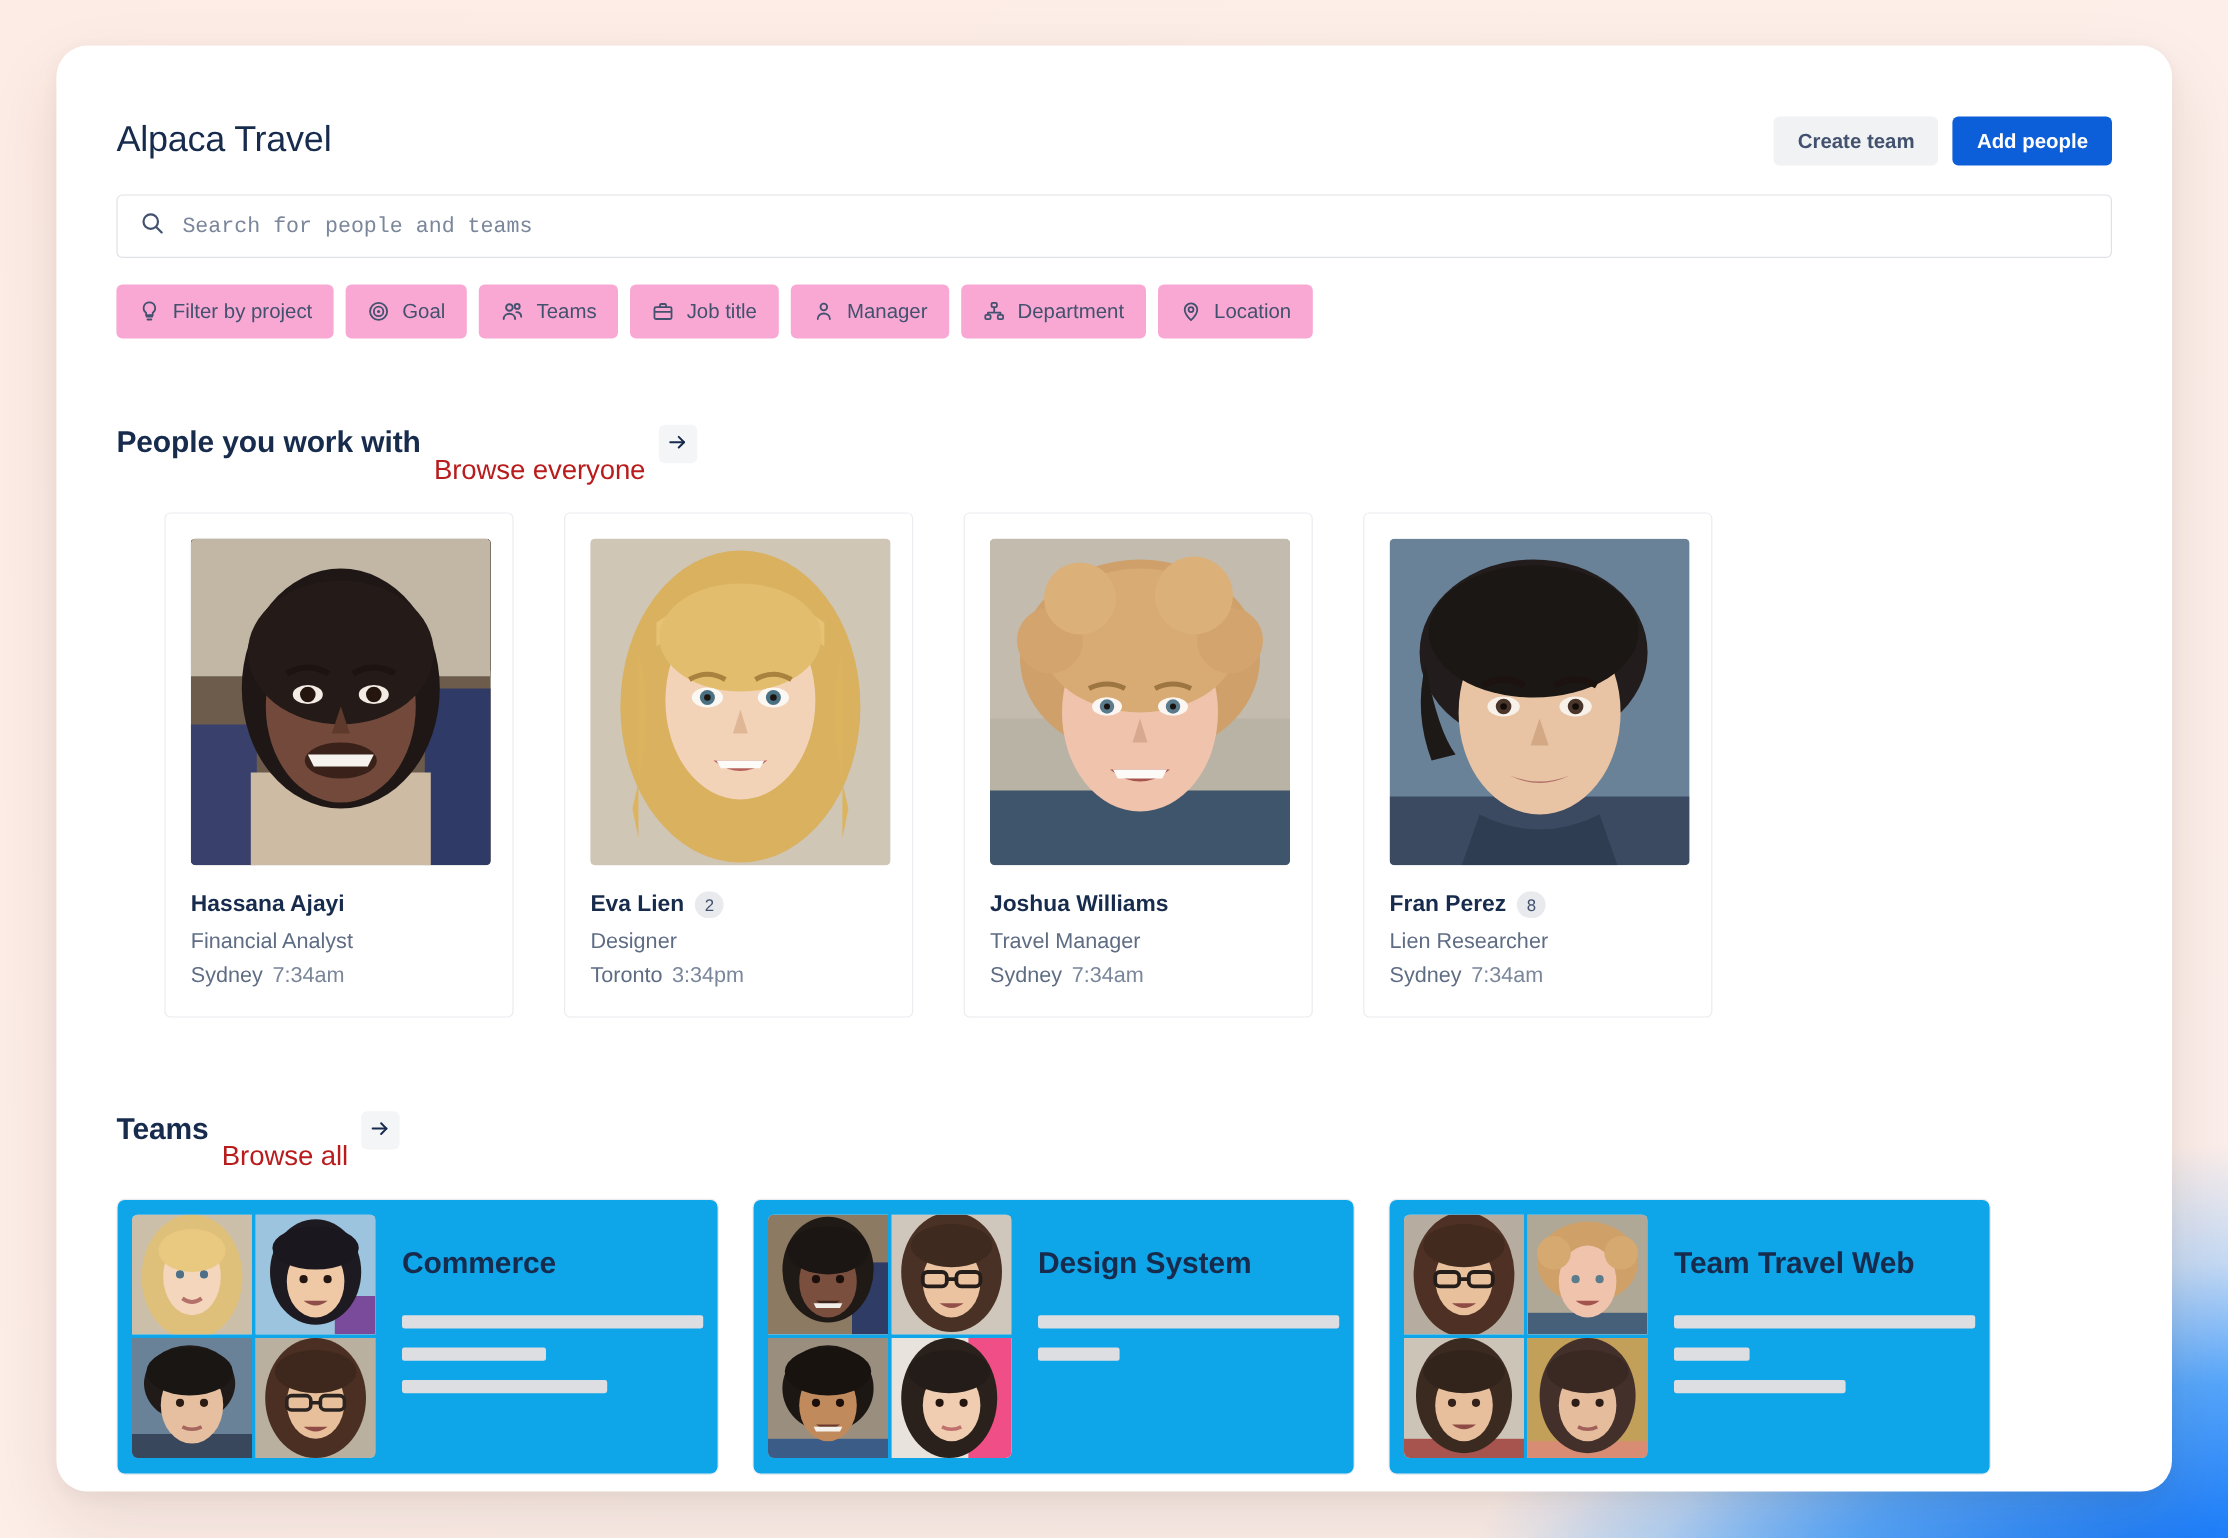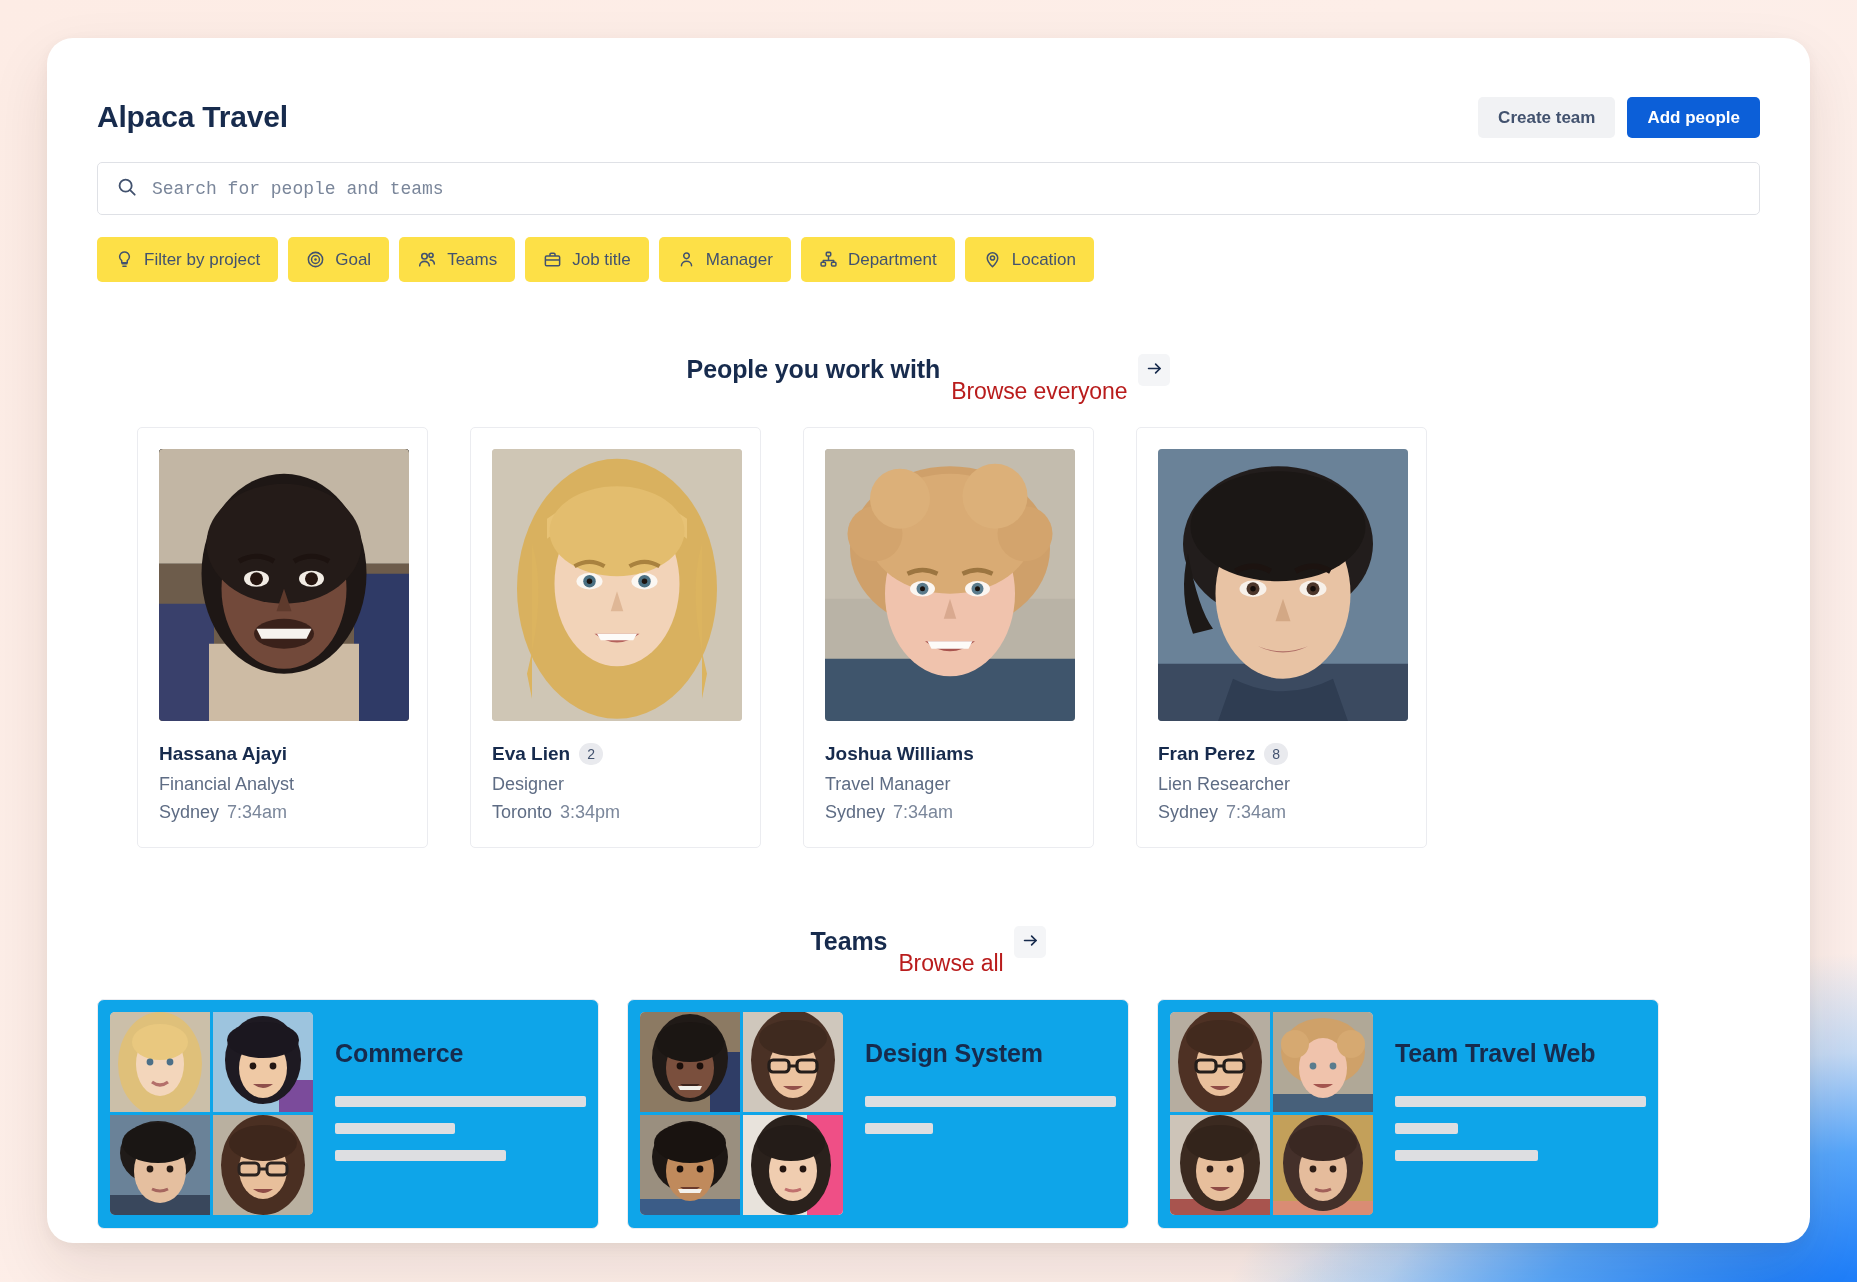--- a/index.html
+++ b/index.html
@@ -46,21 +46,21 @@
   
   .header-row {
     display: flex;
     align-items: center;
     justify-content: space-between;
     height: 46px;
     margin-bottom: 22px;
   }
   #page-title {
     font-size: 30px;
-    font-weight: 700;
+    font-weight: 400;
     color: #172b4d;
     letter-spacing: -0.2px;
   }
   .header-actions { display: flex; align-items: center; gap: 12px; }
 
   .btn {
     border: none;
     border-radius: 5px;
     font-family: "Liberation Sans", sans-serif;
     font-size: 17px;
@@ -100,41 +100,40 @@
   #filter-row {
     display: flex;
     gap: 10px;
     margin-bottom: 52px;
     flex-wrap: nowrap;
   }
   .chip {
     display: inline-flex;
     align-items: center;
     gap: 10px;
-    background: #fde047;
+    background: #f9a8d4;
     border: none;
     border-radius: 5px;
     height: 45px;
     padding: 0 18px;
     font-family: "Liberation Sans", sans-serif;
     font-size: 17px;
     font-weight: 500;
     color: #42526e;
     cursor: pointer;
     white-space: nowrap;
   }
   .chip svg { flex: none; display: block; }
 
   
   .section-head {
     display: flex;
     align-items: center;
     gap: 11px;
     margin-bottom: 22px;
-    justify-content: center;
   }
   .section-title {
     font-size: 25px;
     font-weight: 700;
     color: #172b4d;
     letter-spacing: -0.1px;
   }
   .browse-link {
     font-size: 23px;
     font-weight: 400;

